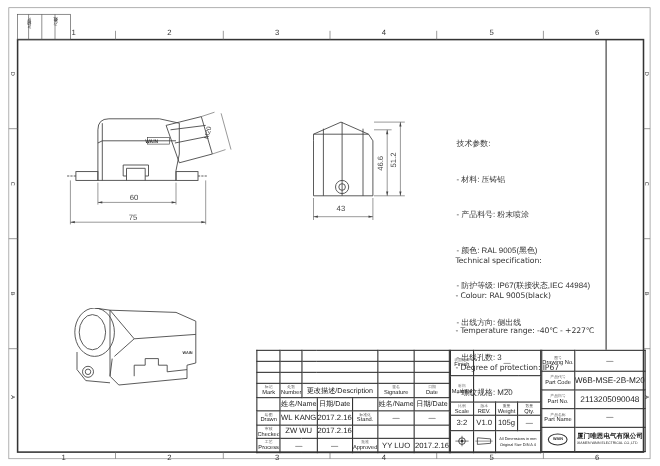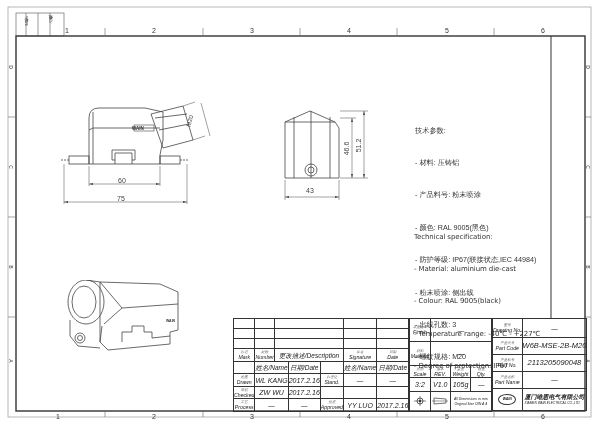--- a/index.html
+++ b/index.html
@@ -4,21 +4,21 @@
   <style>
     * { margin: 0; padding: 0; box-sizing: border-box; }
     html, body { width: 600px; height: 424px; background: #ffffff; overflow: hidden; }
     body { position: relative; font-family: "Liberation Sans", "DejaVu Sans", sans-serif; color: #222; }
     .sheet { position: absolute; left: 0; top: 0; width: 600px; height: 424px; }
     .abs { position: absolute; }
     .zone-label { position: absolute; font-size: 7px; color: #333; }
     .spec { position: absolute; font-size: 7.2px; line-height: 10.8px; color: #333; white-space: pre; }
     .spec-en { font-family: "DejaVu Sans", sans-serif; font-size: 7px; line-height: 10.8px; letter-spacing: -0.1px; }
     .dim { position: absolute; font-size: 7px; color: #444; }
-    .tb { position: absolute; border-collapse: collapse; font-size: 5px; color: #222; font-style: italic; }
+    .tb { position: absolute; border-collapse: collapse; font-size: 5px; color: #222; }
     .tb td { border: 0.8px solid #333; text-align: center; vertical-align: middle; padding: 0; overflow: hidden; white-space: nowrap; line-height: 5px; }
     .cell-big { font-size: 7px; }
     .cell-mid { font-size: 6.5px; }
     .cn { font-size: 3.5px; color: #666; display: block; line-height: 4px; }
     .en { font-size: 5.2px; display: block; line-height: 6px; }
   </style>
 </head>
 <body>
 
 <div class="sheet">
@@ -175,28 +175,27 @@
     </g>
   </svg>
   <span class="abs" style="left:166px;top:319px;font-size:3.5px;font-weight:bold;color:#333">WAIN</span>
 
   <div class="spec" style="left:415px;top:104px">
     <div>技术参数:</div>
     <div>- 材料: 压铸铝</div>
     <div>- 产品料号: 粉末喷涂</div>
     <div>- 颜色: RAL 9005(黑色)</div>
     <div>- 防护等级: IP67(联接状态,IEC 44984)</div>
-    <div>- 粉末喷涂: 侧出线</div>
+    <div>- 出线方向: 侧出线</div>
     <div>- 出线孔数: 3</div>
     <div>- 螺纹规格: M20</div>
   </div>
 
   <div class="spec spec-en" style="left:414px;top:210px">
     <div>Technical specification:</div>
-    <div>- Material: aluminium die-cast</div>
     <div>- Colour: RAL 9005(black)</div>
     <div>- Temperature range: -40℃ - +227℃</div>
     <div>- Degree of protection: IP67</div>
     
     
     
     
   </div>
 
   <table class="tb" style="left:233px;top:318px;width:176px;height:93px">

